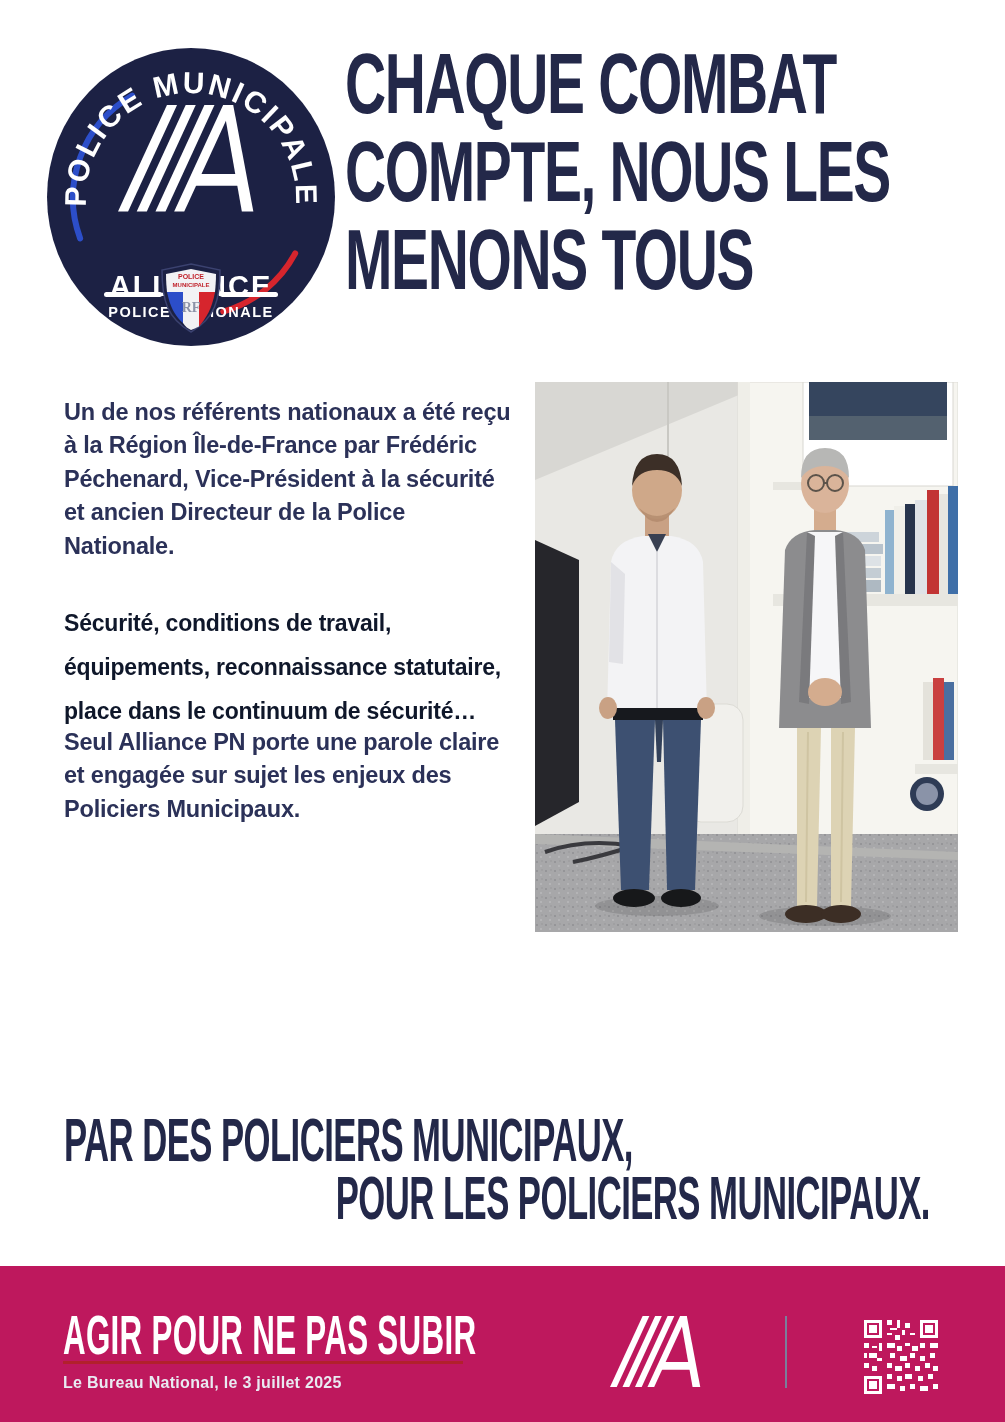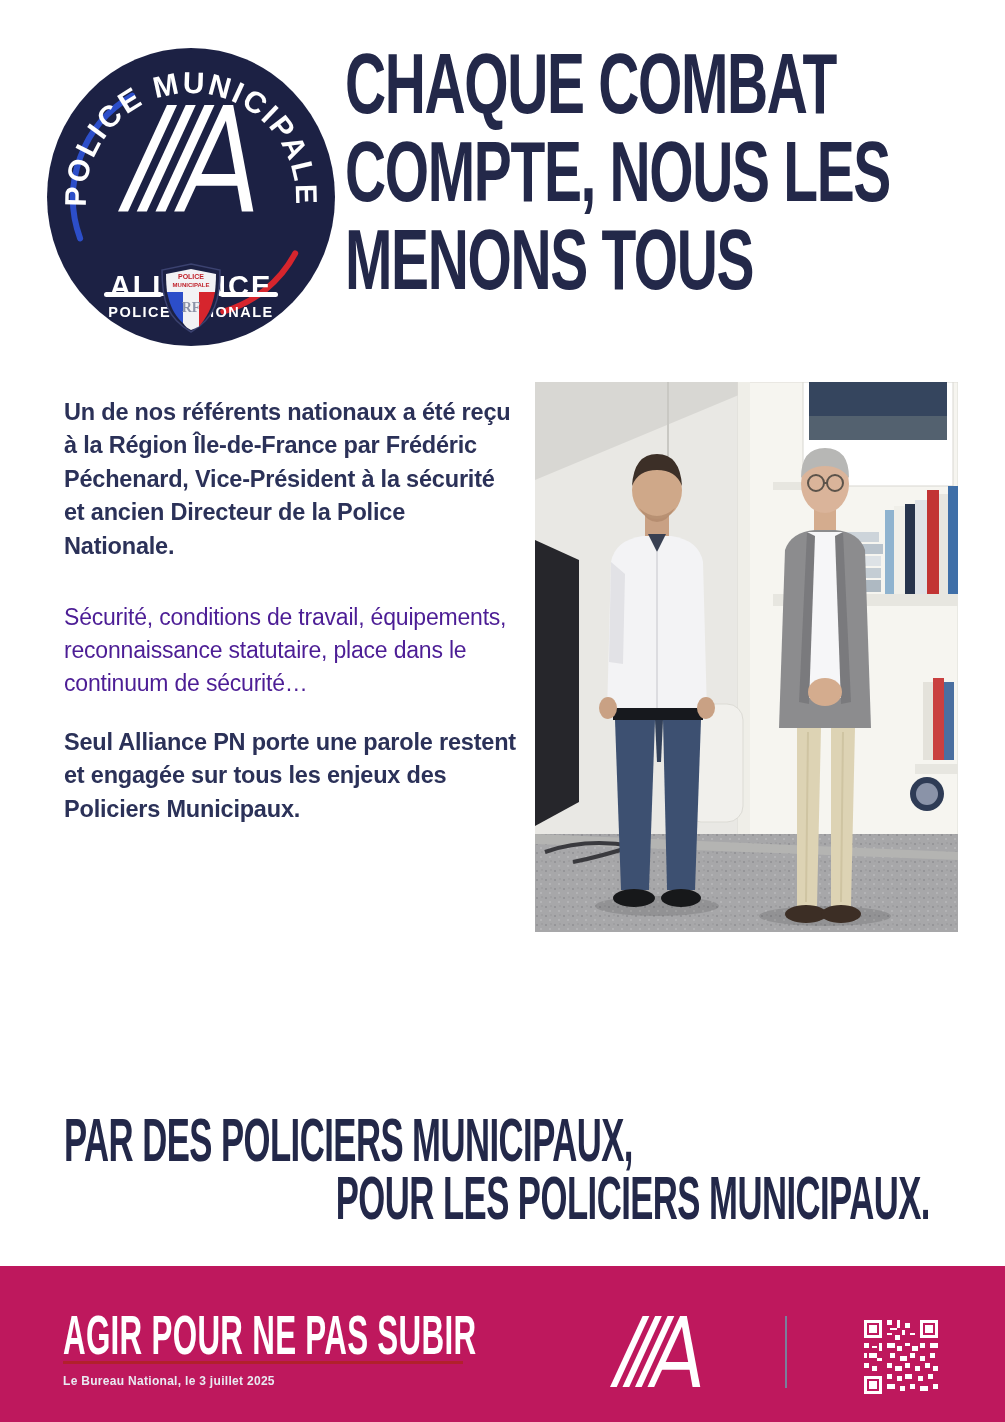--- a/index.html
+++ b/index.html
@@ -11,41 +11,41 @@
   .badge{position:absolute;left:44px;top:46px;width:294px;height:306px;}
   .headline{position:absolute;left:345px;top:40px;color:#232849;}
   .headline .hl{
     display:block;font-size:85px;font-weight:700;line-height:88px;
     letter-spacing:-2px;white-space:nowrap;transform:scaleX(0.67);
     transform-origin:0 0;
   }
   
   .para{position:absolute;left:64px;width:456px;}
   .p-bold{font-weight:700;color:#2b3158;font-size:23.5px;line-height:33.5px;letter-spacing:-0.2px;}
-  .p-reg{font-weight:400;color:#4c1d95;font-size:23px;line-height:33px;letter-spacing:-0.2px;}
+  .p-reg{font-weight:700;color:#0f172a;font-size:23px;line-height:44px;letter-spacing:-0.2px;}
   .photo{position:absolute;left:535px;top:382px;width:423px;height:550px;}
   
   .statement{
     position:absolute;left:58px;top:981px;width:880px;color:#232849;
     font-size:36px;line-height:46px;font-weight:700;letter-spacing:-0.5px;
   }
   .slogan-line{
     position:absolute;color:#232849;font-size:62px;font-weight:700;
     letter-spacing:-1px;white-space:nowrap;
   }
   .slogan-1{left:64px;top:1104px;transform:scaleX(0.56);transform-origin:0 0;}
   .slogan-2{right:75px;top:1162px;transform:scaleX(0.56);transform-origin:100% 0;}
   
   .footer{position:absolute;left:0;top:1266px;width:1005px;height:179px;background:#be185d;}
   .f-tagline{
     position:absolute;left:63px;top:36px;color:#ffffff;font-size:56px;font-weight:700;
     letter-spacing:0.5px;white-space:nowrap;transform:scaleX(0.56);transform-origin:0 0;
   }
   .f-rule{position:absolute;left:63px;top:95px;width:400px;height:3px;background:#b2202c;}
-  .f-date{position:absolute;left:63px;top:108px;color:#e9eaf2;font-size:12px;font-weight:700;letter-spacing:0.3px;}
+  .f-date{position:absolute;left:63px;top:108px;color:#e9eaf2;font-size:16px;font-weight:700;letter-spacing:0.3px;}
   .f-amark{position:absolute;left:608px;top:50px;width:100px;height:72px;}
   .f-div{position:absolute;left:785px;top:50px;width:2px;height:72px;background:#7a7e9b;}
   .f-qr{position:absolute;left:864px;top:54px;width:74px;height:74px;}
 </style>
 </head>
 <body>
 
 <div class="page">
 
   <svg width="0" height="0" style="position:absolute">
@@ -103,21 +103,21 @@
   </svg>
 
   <div class="headline">
     <span class="hl">CHAQUE COMBAT</span>
     <span class="hl">COMPTE, NOUS LES</span>
     <span class="hl">MENONS TOUS</span>
   </div>
 
   <p class="para p-bold" style="top:372px">Un de nos référents nationaux a été reçu à la Région Île-de-France par Frédéric Péchenard, Vice-Président à la sécurité et ancien Directeur de la Police Nationale.</p>
   <p class="para p-reg" style="top:578px">Sécurité, conditions de travail, équipements, reconnaissance statutaire, place dans le continuum de sécurité…</p>
-  <p class="para p-bold" style="top:702px">Seul Alliance PN porte une parole restent et engagée sur tous les enjeux des Policiers Municipaux.</p>
+  <p class="para p-bold" style="top:702px">Seul Alliance PN porte une parole claire et engagée sur sujet les enjeux des Policiers Municipaux.</p>
 
   <svg class="photo" viewBox="0 0 423 550">
 
     <rect width="423" height="550" fill="#e9e8e4"></rect>
     <polygon points="0,0 235,0 0,98" fill="#d8d7d3"></polygon>
     <line x1="133" y1="0" x2="133" y2="128" stroke="#c9c8c3" stroke-width="2"></line>
 
     <g>
       <rect x="203" y="0" width="220" height="478" fill="#f6f5f0" stroke="#dddcd6"></rect>
       <rect x="203" y="0" width="12" height="478" fill="#efeee8"></rect>

